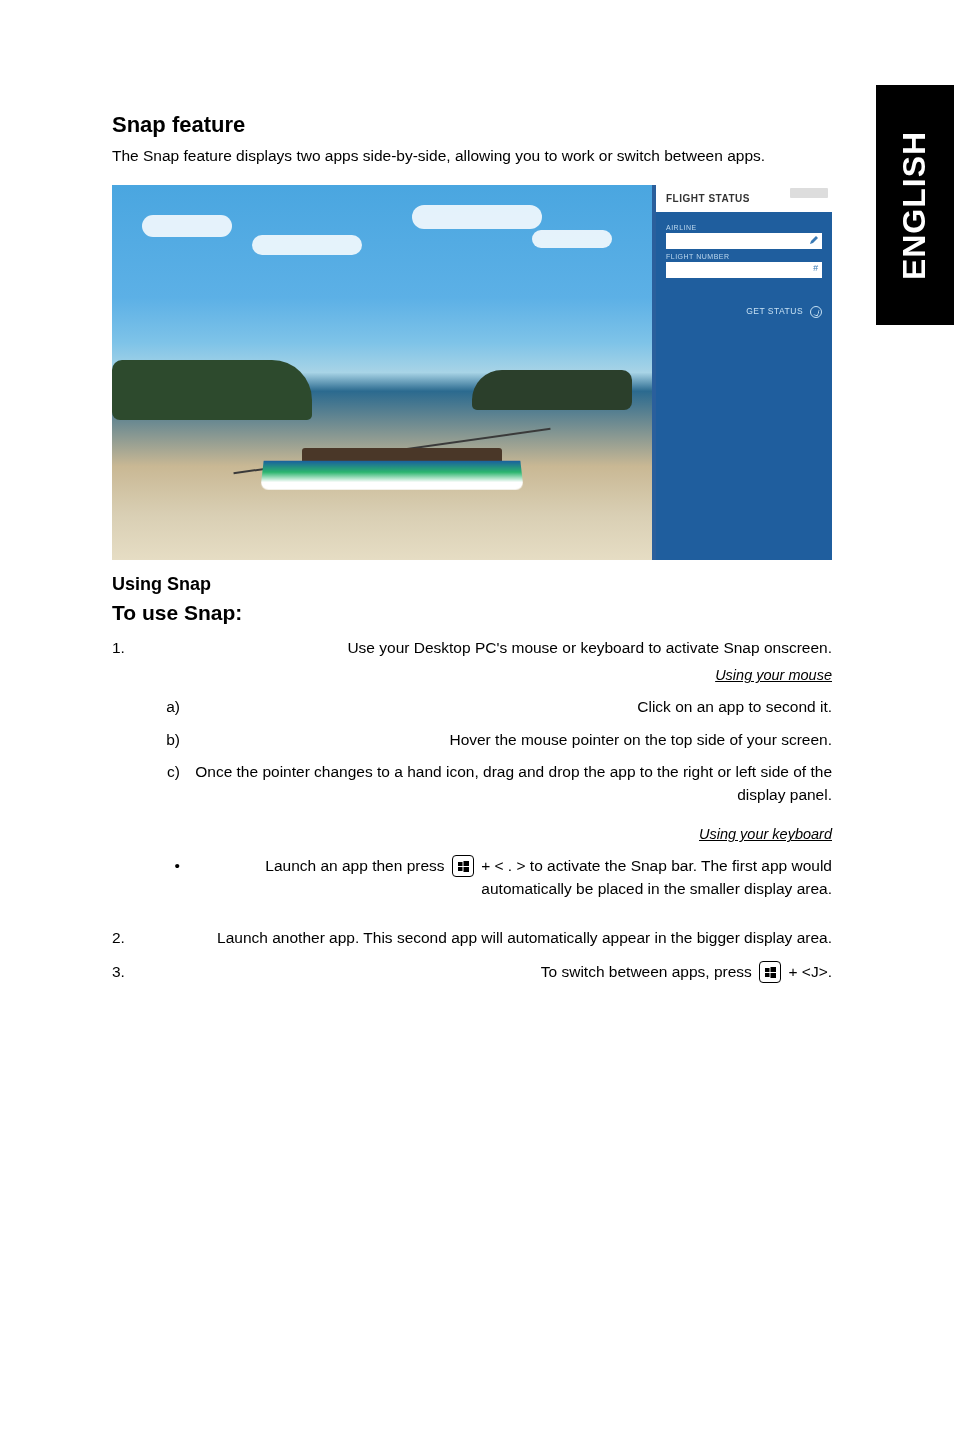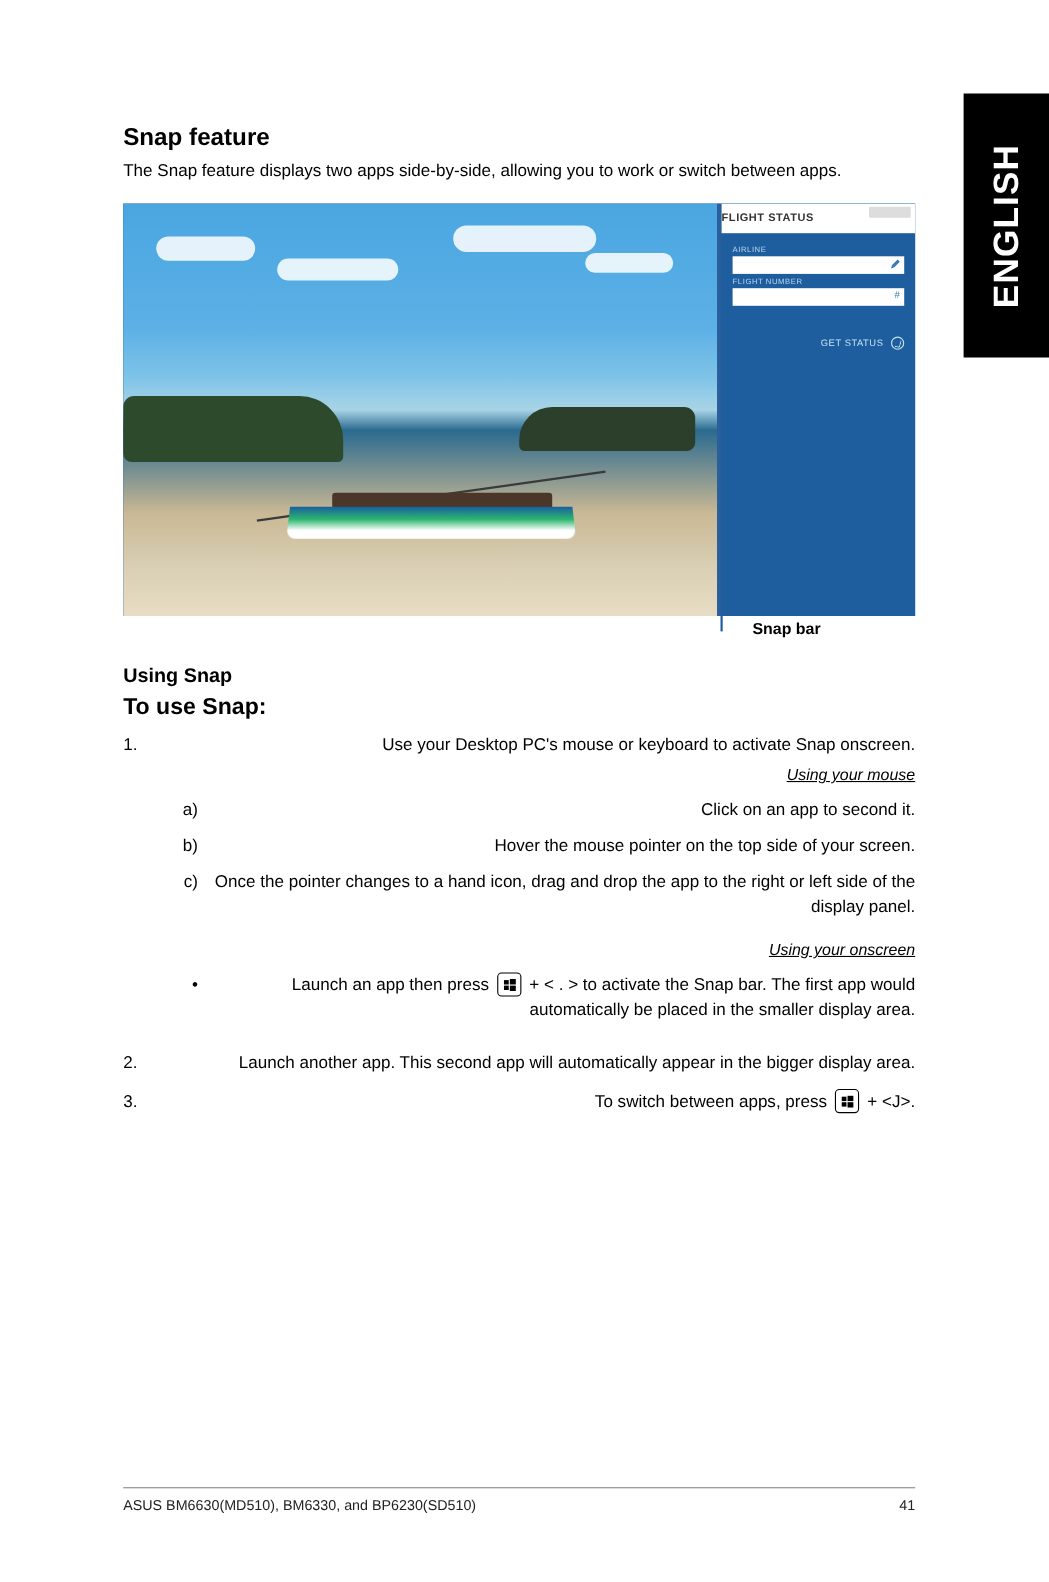--- a/index.html
+++ b/index.html
@@ -23,21 +23,21 @@
   .boat-hull { position: absolute; bottom: 0; left: 0; width: 260px; height: 30px; background: linear-gradient(to bottom, #1a5f9e 0%, #2bb56e 40%, #fff 75%, #fff 100%); transform: perspective(300px) rotateX(15deg); border-radius: 0 0 8px 8px; }
   .boat-top { position: absolute; bottom: 26px; left: 40px; width: 200px; height: 16px; background: #4a3728; border-radius: 3px; }
   .outrigger { position: absolute; bottom: 38px; left: -30px; width: 320px; height: 2px; background: #3a3a3a; transform: rotate(-8deg); }
   .cloud { position: absolute; background: rgba(255,255,255,0.85); border-radius: 20px; }
   .c1 { top: 30px; left: 30px; width: 90px; height: 22px; }
   .c2 { top: 50px; left: 140px; width: 110px; height: 20px; }
   .c3 { top: 20px; left: 300px; width: 130px; height: 24px; }
   .c4 { top: 45px; left: 420px; width: 80px; height: 18px; }
   .snap-divider { position: absolute; left: 540px; top: 0; width: 4px; height: 375px; background: #2a5f9c; }
   .side-panel { position: absolute; right: 0; top: 0; width: 176px; height: 375px; background: #1f5e9e; }
-  .fs-header { background: #fff; padding: 8px 0; font-size: 10px; font-weight: bold; letter-spacing: 0.5px; color: #333; position: relative; }
+  .fs-header { background: #fff; padding: 8px 10px; font-size: 10px; font-weight: bold; letter-spacing: 0.5px; color: #333; position: relative; }
   .fs-header::after { content: ""; position: absolute; right: 4px; top: 3px; width: 38px; height: 10px; background: #ddd; border-radius: 1px; }
   .fs-body { padding: 8px 10px; }
   .fs-label { color: #bcd8ef; font-size: 7px; margin-top: 4px; letter-spacing: 0.5px; }
   .fs-field { position: relative; background: #fff; height: 16px; margin-top: 2px; width: 100%; }
   .fs-field .pen { position: absolute; right: 3px; top: 2px; width: 10px; height: 10px; }
   .fs-field .hash { position: absolute; right: 4px; top: 1px; font-size: 9px; color: #3a7ab5; font-style: italic; }
   .get-status { margin-top: 28px; text-align: right; color: #c7e1f4; font-size: 8.5px; letter-spacing: 0.5px; }
   .get-status .circle { display: inline-block; width: 12px; height: 12px; border: 1px solid #c7e1f4; border-radius: 50%; vertical-align: middle; margin-left: 4px; position: relative; }
   .get-status .circle::after { content: ""; position: absolute; left: 3px; top: 2px; width: 4px; height: 6px; border: 1px solid #c7e1f4; border-top: none; border-left: none; transform: rotate(15deg); border-radius: 0 0 2px 0; }
   .snapbar-pointer { position: relative; height: 30px; }
@@ -104,24 +104,20 @@
             <span class="hash">#</span>
           </div>
           <div class="get-status">
             <span>GET STATUS</span>
             <span class="circle"></span>
           </div>
         </div>
       </div>
     </div>
 
-    <div class="snapbar-pointer">
-      <div class="tick"></div>
-      <div class="snapbar-label">Snap bar</div>
-    </div>
 
     <h3 class="using-snap">Using Snap</h3>
     <div class="to-use">To use Snap:</div>
 
     <ol class="main-steps">
       <li>
         <div class="num">1.</div>
         <div class="body">
           <div>Use your Desktop PC's mouse or keyboard to activate Snap onscreen.</div>
 
@@ -134,21 +130,21 @@
             <li>
                 <span class="let">b)</span>
                 <span class="txt">Hover the mouse pointer on the top side of your screen.</span>
               </li>
             <li>
                 <span class="let">c)</span>
                 <span class="txt">Once the pointer changes to a hand icon, drag and drop the app to the right or left side of the display panel.</span>
               </li>
           </ol>
 
-          <div class="sub-heading">Using your onscreen</div>
+          <div class="sub-heading">Using your keyboard</div>
           <ul class="bullet">
             <li>
               <span class="dot">•</span>
               <span class="txt">
                 <span>Launch an app then press </span><span class="winkey"><svg width="11" height="11" viewBox="0 0 11 11">
                       <rect x="0" y="1" width="4.5" height="4" fill="#000"></rect>
                       <rect x="5.5" y="0" width="5.5" height="5" fill="#000"></rect>
                       <rect x="0" y="6" width="4.5" height="4" fill="#000"></rect>
                       <rect x="5.5" y="6" width="5.5" height="5" fill="#000"></rect>
                     </svg></span><span> + &lt; . &gt; to activate the Snap bar. The first app would automatically be placed in the smaller display area.</span>
@@ -170,17 +166,13 @@
                 <rect x="0" y="1" width="4.5" height="4" fill="#000"></rect>
                 <rect x="5.5" y="0" width="5.5" height="5" fill="#000"></rect>
                 <rect x="0" y="6" width="4.5" height="4" fill="#000"></rect>
                 <rect x="5.5" y="6" width="5.5" height="5" fill="#000"></rect>
               </svg></span><span> + &lt;J&gt;.</span>
         </div>
       </li>
     </ol>
   </div>
 
-  <div class="footer">
-    <span>ASUS BM6630(MD510), BM6330, and BP6230(SD510)</span>
-    <span>41</span>
-  </div>
 </div>
 
 </body></html>

